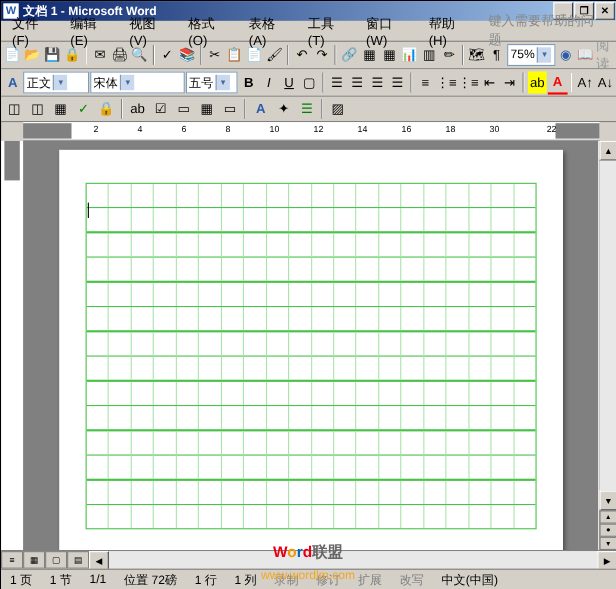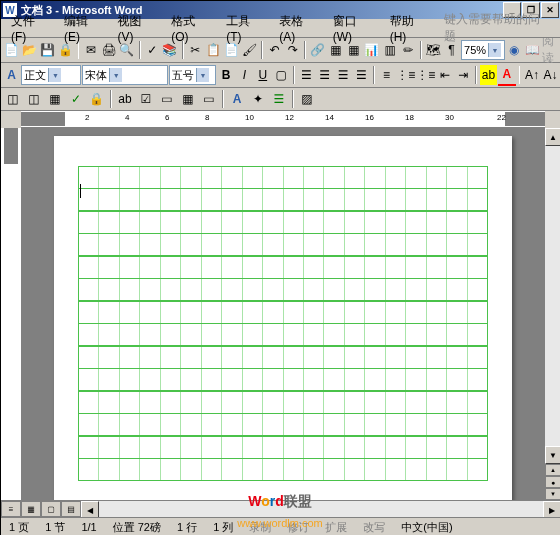--- a/index.html
+++ b/index.html
@@ -51,35 +51,35 @@
 .watermark .r{color:#e60012}.watermark .o{color:#f39800}.watermark .b{color:#0068b7}.watermark .g{color:#666}
 .watermark2{position:absolute;bottom:6px;left:50%;transform:translateX(-50%);font-size:11px;color:#f5a623;pointer-events:none}
 </style>
 </head>
 <body>
 
 <div class="window">
 
   <div class="titlebar">
     <span class="icon">W</span>
-    <span class="title">文档 3 - Microsoft Word</span>
+    <span class="title">文档 1 - Microsoft Word</span>
     <div class="titlebtns">
       <span>_</span>
       <span>❐</span>
       <span>✕</span>
     </div>
   </div>
 
   <div class="menubar">
     <span>文件(F)</span>
     <span>编辑(E)</span>
     <span>视图(V)</span>
     <span>格式(O)</span>
+    <span>表格(A)</span>
     <span>工具(T)</span>
-    <span>表格(A)</span>
     <span>窗口(W)</span>
     <span>帮助(H)</span>
     <span class="qmark helptext">键入需要帮助的问题</span>
   </div>
 
   <div class="toolbar">
     <span class="tbtn">📄</span>
     <span class="tbtn">📂</span>
     <span class="tbtn">💾</span>
     <span class="tbtn">🔒</span>

